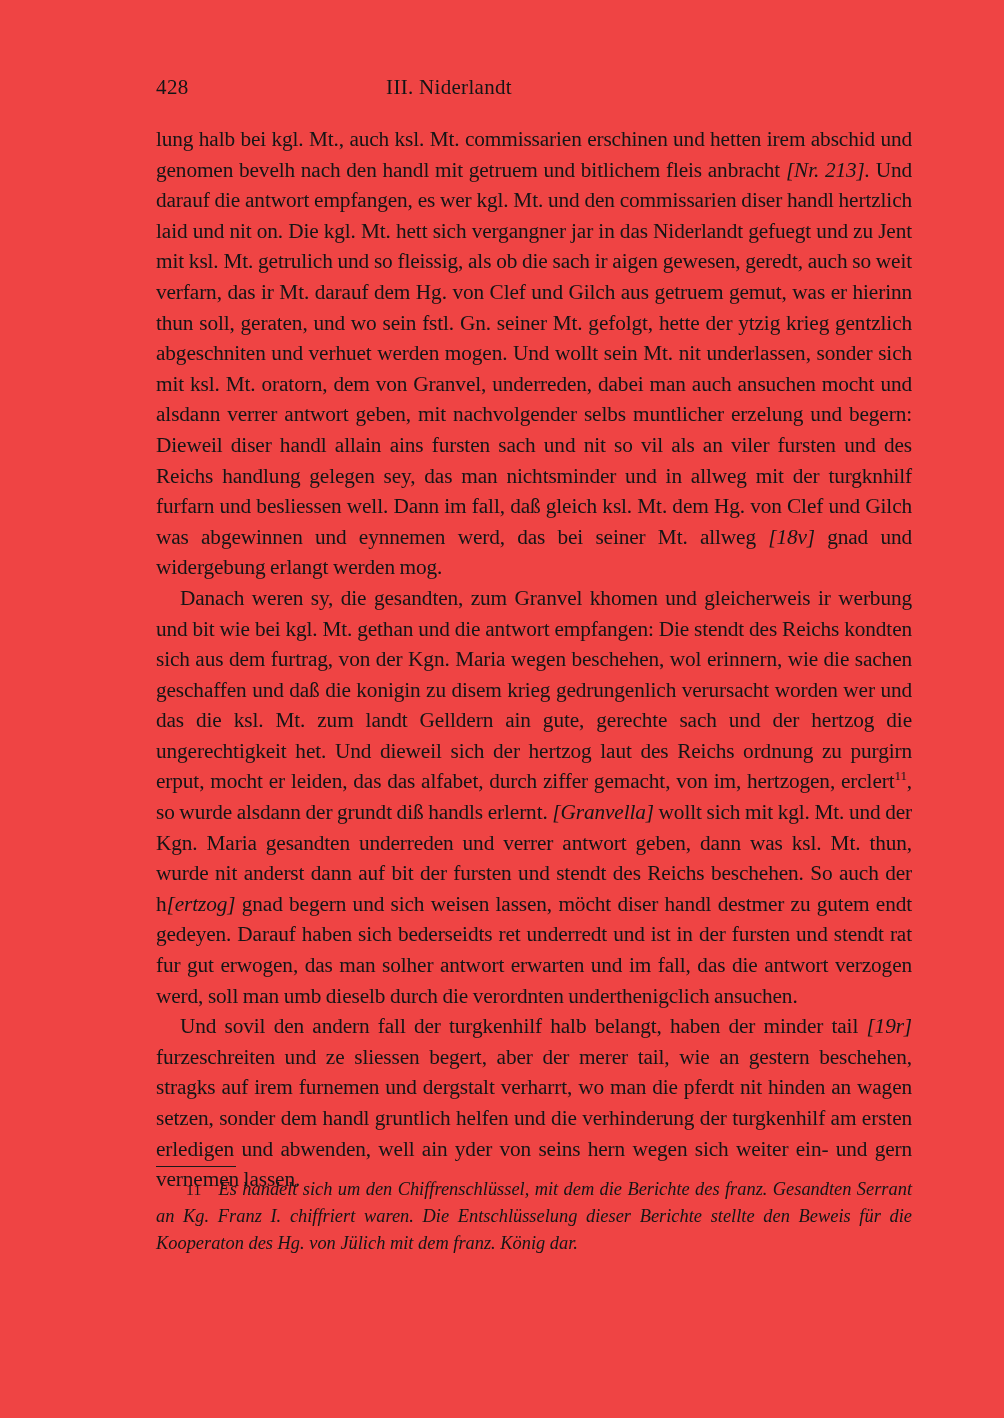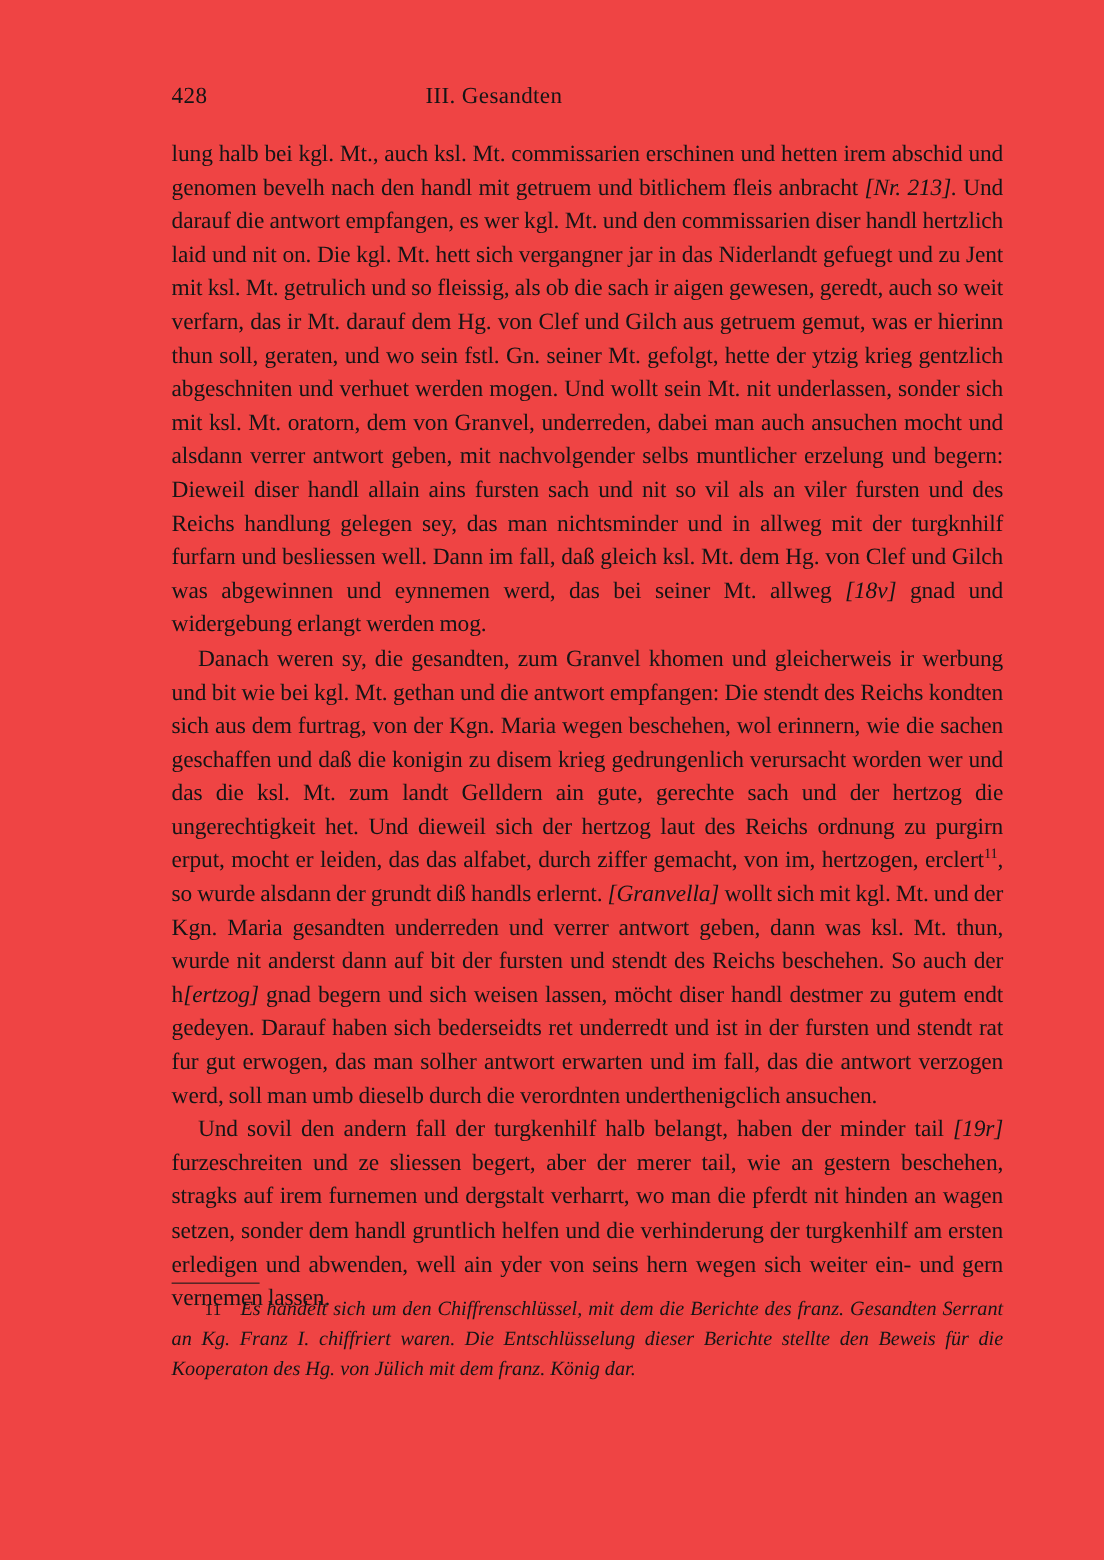--- a/index.html
+++ b/index.html
@@ -107,21 +107,21 @@
     letter-spacing: 0.3px;
   }
 </style>
 </head>
 <body>
 
 <div class="page">
 
   <div class="runhead">
     <span class="folio">428</span>
-    <span class="title">III. Gesandten</span>
+    <span class="title">III. Niderlandt</span>
   </div>
 
   <div class="textblock" id="text-block">
       <p class="para tight"><span>lung halb bei kgl. Mt., auch ksl. Mt. commissarien erschinen und hetten irem abschid und genomen bevelh nach den handl mit getruem und bitlichem fleis anbracht </span><span class="it">[Nr. 213].</span><span> Und darauf die antwort empfangen, es wer kgl. Mt. und den commissarien diser handl hertzlich laid und nit on. Die kgl. Mt. hett sich vergangner jar in das Niderlandt gefuegt und zu Jent mit ksl. Mt. getrulich und so fleissig, als ob die sach ir aigen gewesen, geredt, auch so weit verfarn, das ir Mt. darauf dem Hg. von Clef und Gilch aus getruem gemut, was er hierinn thun soll, geraten, und wo sein fstl. Gn. seiner Mt. gefolgt, hette der ytzig krieg gentzlich abgeschniten und verhuet werden mogen. Und wollt sein Mt. nit underlassen, sonder sich mit ksl. Mt. oratorn, dem von Granvel, underreden, dabei man auch ansuchen mocht und alsdann verrer antwort geben, mit nachvolgender selbs muntlicher erzelung und begern: Dieweil diser handl allain ains fursten sach und nit so vil als an viler fursten und des Reichs handlung gelegen sey, das man nichtsminder und in allweg mit der turgknhilf furfarn und besliessen well. Dann im fall, daß gleich ksl. Mt. dem Hg. von Clef und Gilch was abgewinnen und eynnemen werd, das bei seiner Mt. allweg </span><span class="it">[18v]</span><span> gnad und widergebung erlangt werden mog.</span></p>
       <p class="para tight indent"><span>Danach weren sy, die gesandten, zum Granvel khomen und gleicherweis ir werbung und bit wie bei kgl. Mt. gethan und die antwort empfangen: Die stendt des Reichs kondten sich aus dem furtrag, von der Kgn. Maria wegen beschehen, wol erinnern, wie die sachen geschaffen und daß die konigin zu disem krieg gedrungenlich verursacht worden wer und das die ksl. Mt. zum landt Gelldern ain gute, gerechte sach und der hertzog die ungerechtigkeit het. Und dieweil sich der hertzog laut des Reichs ordnung zu purgirn erput, mocht er leiden, das das alfabet, durch ziffer gemacht, von im, hertzogen, erclert</span><sup class="fnref">11</sup><span>, so wurde alsdann der grundt diß handls erlernt. </span><span class="it">[Granvella]</span><span> wollt sich mit kgl. Mt. und der Kgn. Maria gesandten underreden und verrer antwort geben, dann was ksl. Mt. thun, wurde nit anderst dann auf bit der fursten und stendt des Reichs beschehen. So auch der h</span><span class="it">[ertzog]</span><span> gnad begern und sich weisen lassen, möcht diser handl destmer zu gutem endt gedeyen. Darauf haben sich bederseidts ret underredt und ist in der fursten und stendt rat fur gut erwogen, das man solher antwort erwarten und im fall, das die antwort verzogen werd, soll man umb dieselb durch die verordnten underthenigclich ansuchen.</span></p>
       <p class="para tight indent"><span>Und sovil den andern fall der turgkenhilf halb belangt, haben der minder tail </span><span class="it">[19r]</span><span> furzeschreiten und ze sliessen begert, aber der merer tail, wie an gestern beschehen, stragks auf irem furnemen und dergstalt verharrt, wo man die pferdt nit hinden an wagen setzen, sonder dem handl gruntlich helfen und die verhinderung der turgkenhilf am ersten erledigen und abwenden, well ain yder von seins hern wegen sich weiter ein- und gern vernemen lassen.</span></p>
     </div>
 
   <div class="footnotes">
     <div class="fn-rule"></div>

